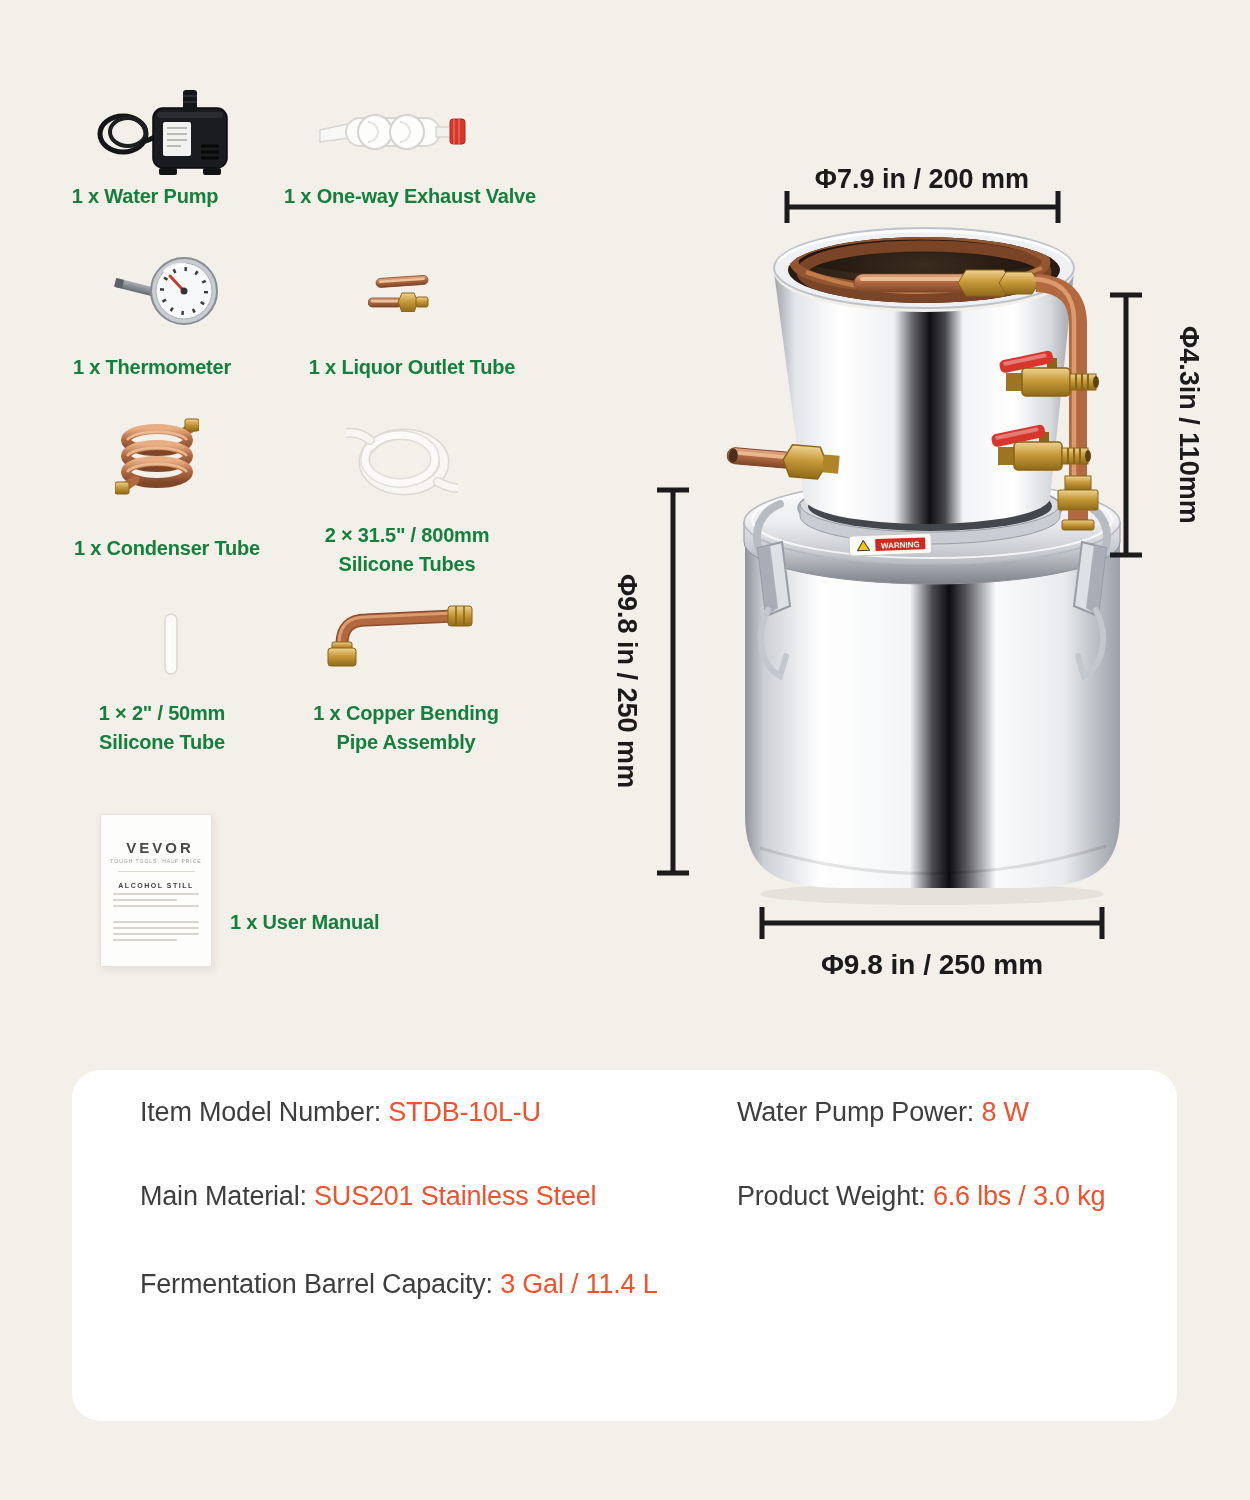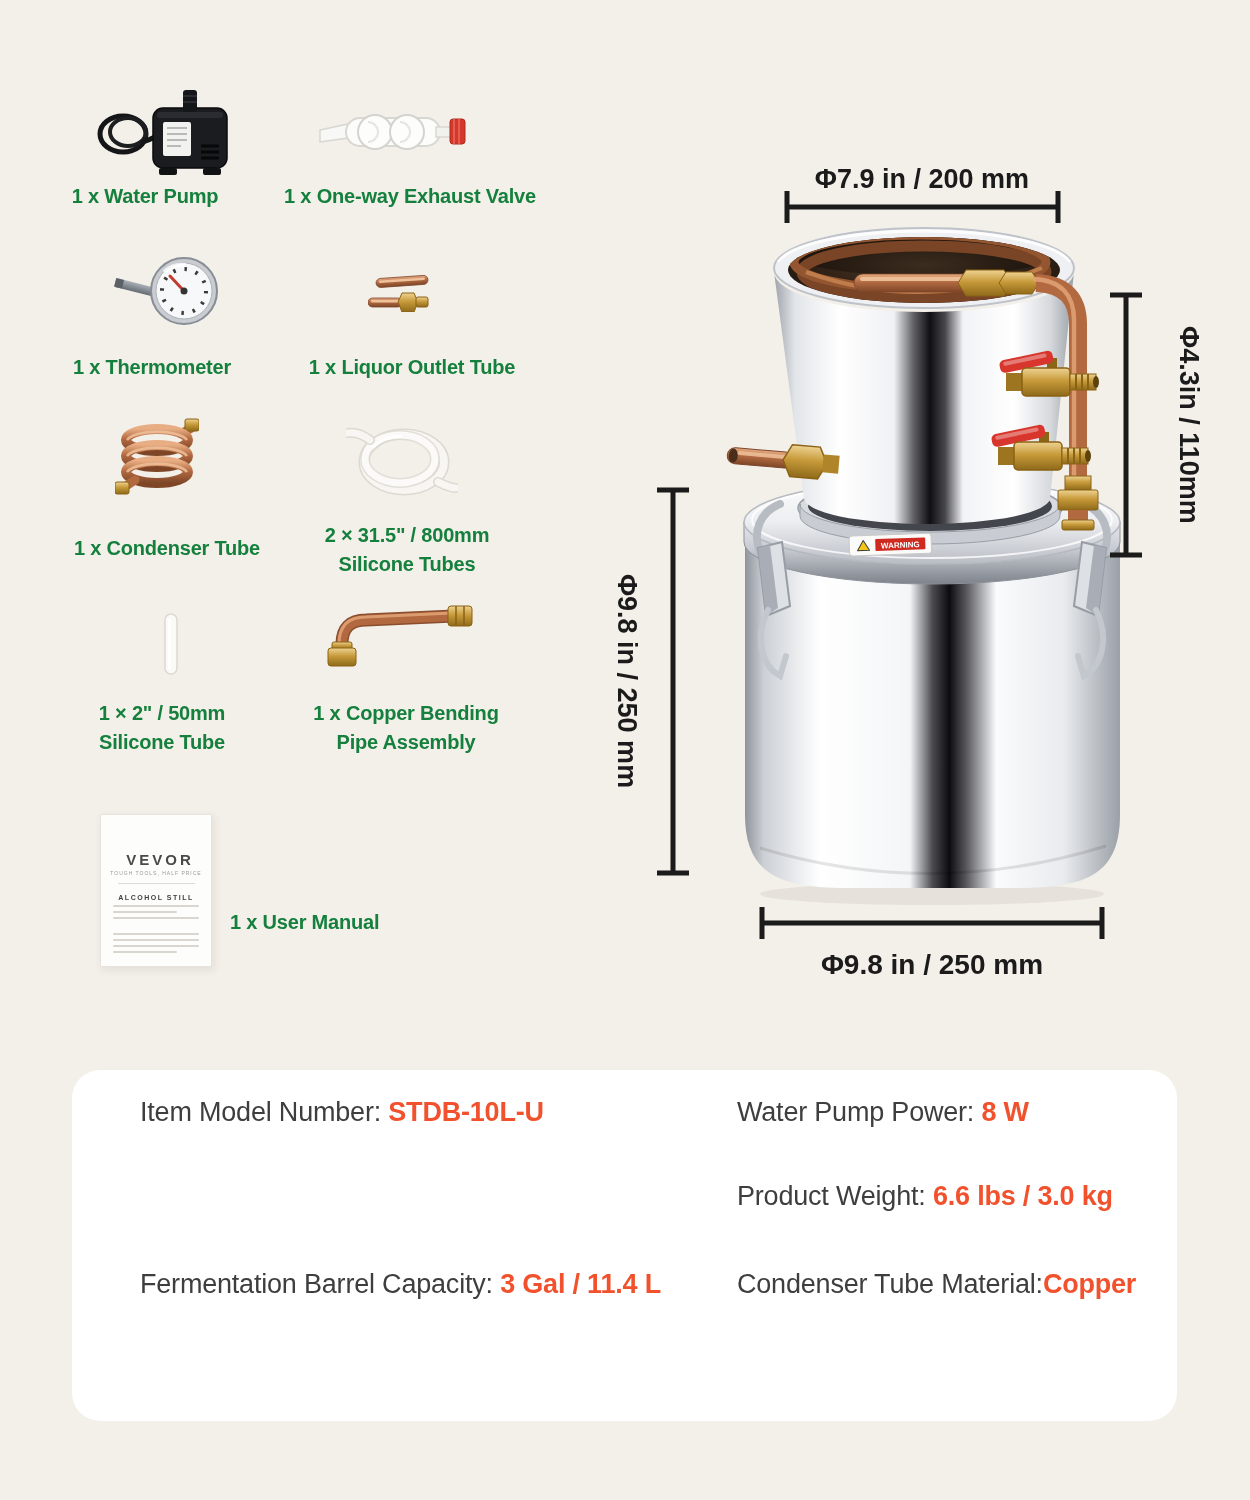--- a/index.html
+++ b/index.html
@@ -8,33 +8,33 @@
   .abs { position:absolute; }
   .kit-icon { position:absolute; }
   .kit-label { position:absolute; font-size:20px; font-weight:700; color:#15803d;
                text-align:center; line-height:29px; letter-spacing:-0.2px; white-space:nowrap; }
   .kit-label span { display:block; }
   .kit-label.left-align { text-align:left; }
   
   .manual { position:absolute; left:100px; top:814px; width:112px; height:153px;
             background:#fdfdfc; border:1px solid #e6e3dc; box-shadow:2px 3px 8px rgba(90,80,60,0.10);
             box-sizing:border-box; text-align:center; }
-  .manual-brand { margin-top:36px; font-size:15px; font-weight:700; letter-spacing:3px; color:#4a4a4a;padding-left:8px; }
+  .manual-brand { margin-top:24px; font-size:15px; font-weight:700; letter-spacing:3px; color:#4a4a4a;padding-left:8px; }
   .manual-tagline { margin-top:2px; font-size:5px; letter-spacing:1px; color:#9a9a96; }
   .manual-rule { width:70%; height:1px; background:#dedbd4; margin:7px auto 0 auto; }
   .manual-title { margin-top:10px; font-size:7px; font-weight:700; letter-spacing:1.5px; color:#3f3f3f; }
   .manual-bar { height:2px; background:#d9d6cf; margin:4px 12px 0 12px; border-radius:1px; }
   .manual-bar.short { margin-right:34px; }
   .manual-group2 { margin-top:14px; }
   
   .spec-card { position:absolute; left:72px; top:1070px; width:1105px; height:351px;
                background:#ffffff; border-radius:28px; }
   .spec-row { position:absolute; font-size:27px; line-height:33px; color:#3e3e3e;
               letter-spacing:-0.2px; white-space:nowrap; }
-  .spec-value { color:#f1512c; font-weight:700;margin-top:24px; }
+  .spec-value { color:#f1512c; font-weight:400;margin-top:24px; }
   svg text { font-family:"Liberation Sans", sans-serif; }
 </style>
 </head>
 <body>
 
 <svg width="0" height="0" style="position:absolute">
   <defs>
     <linearGradient id="gCopV" x1="0" y1="0" x2="0" y2="1">
       <stop offset="0" stop-color="#e8ad82"></stop>
         <stop offset="0.45" stop-color="#b26a42"></stop>
@@ -335,22 +335,22 @@
   <text x="372" y="824" text-anchor="middle" font-size="28" font-weight="700" fill="#1b1b1b">Φ9.8 in / 250 mm</text>
 </svg>
 
 <div class="spec-card">
   <div class="spec-row" style="left:68px;top:26px">
     <span class="spec-label">Item Model Number: </span><span class="spec-value">STDB-10L-U</span>
   </div>
   <div class="spec-row" style="left:665px;top:26px">
     <span class="spec-label">Water Pump Power: </span><span class="spec-value">8 W</span>
   </div>
+  <div class="spec-row" style="left:68px;top:110px">
+    <span class="spec-label">Main Material: </span><span class="spec-value">SUS201 Stainless Steel</span>
+  </div>
   <div class="spec-row" style="left:665px;top:110px">
     <span class="spec-label">Product Weight: </span><span class="spec-value">6.6 lbs / 3.0 kg</span>
   </div>
   <div class="spec-row" style="left:68px;top:198px">
     <span class="spec-label">Fermentation Barrel Capacity: </span><span class="spec-value">3 Gal / 11.4 L</span>
   </div>
-  <div class="spec-row" style="left:665px;top:198px">
-    <span class="spec-label">Condenser Tube Material:</span><span class="spec-value">Copper</span>
-  </div>
 </div>
 
 </body></html>

